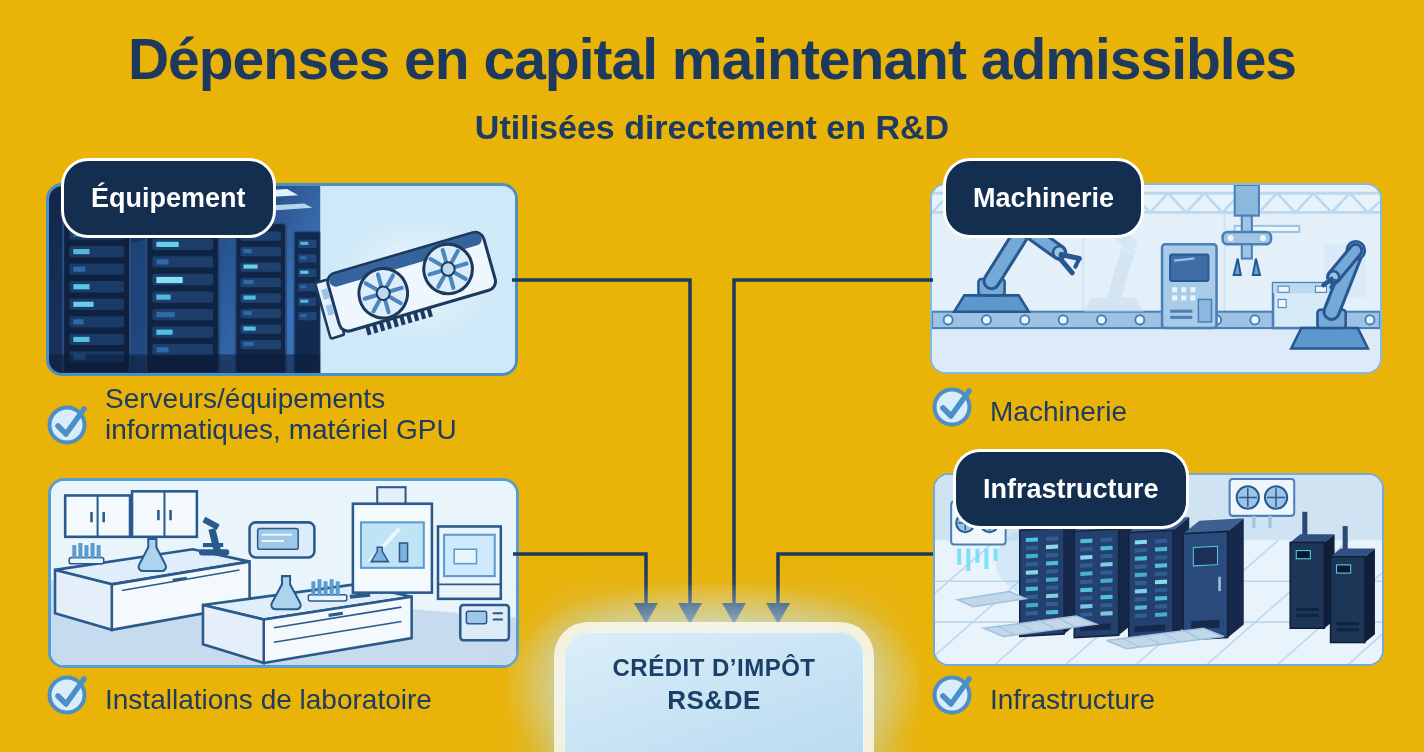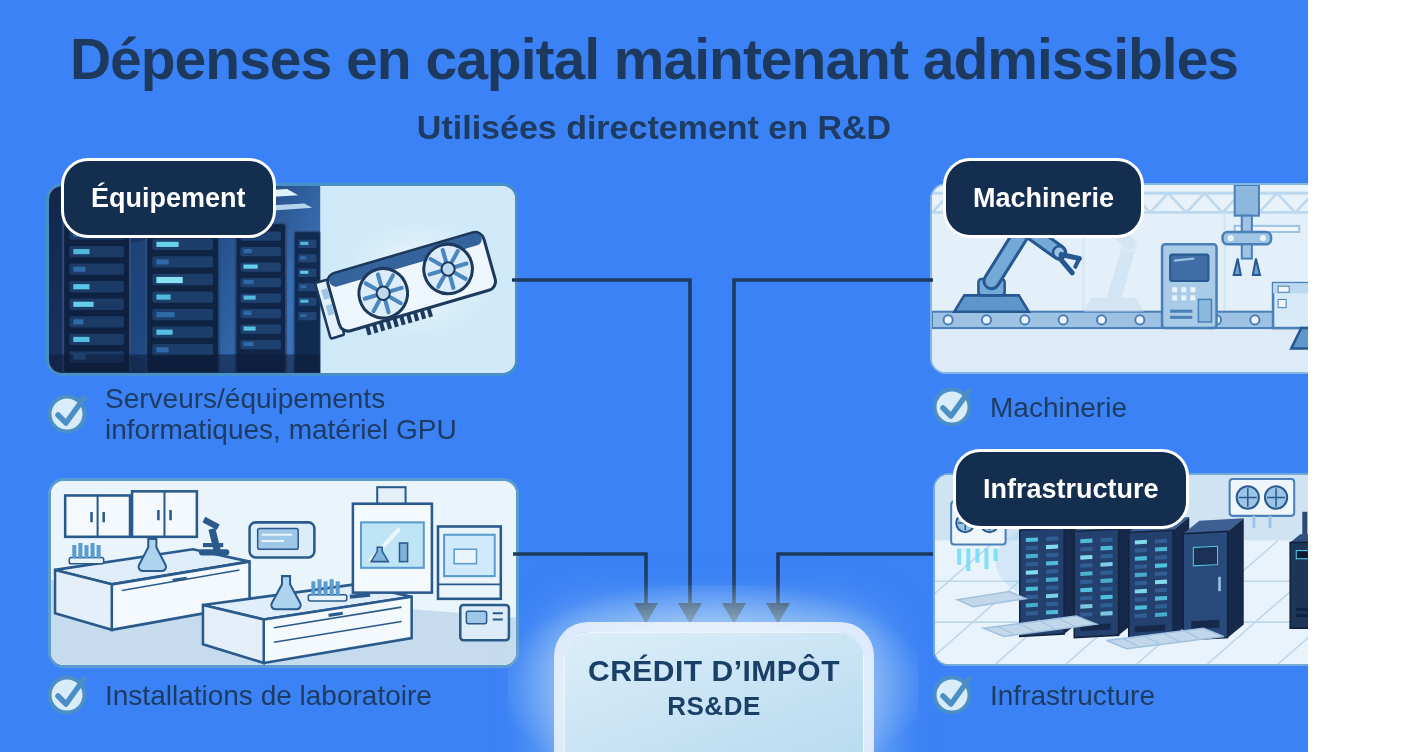--- a/index.html
+++ b/index.html
@@ -1,18 +1,18 @@
 <!DOCTYPE html>
 <html><head>
 <meta charset="utf-8">
 <style>
   html, body { margin: 0; padding: 0; background: #ffffff; }
   .canvas {
-    position: relative; width: 1308px; height: 752px; overflow: hidden;
-    background: #3b82f6; font-family: "Liberation Sans", sans-serif;
+    position: relative; width: 1424px; height: 752px; overflow: hidden;
+    background: #eab308; font-family: "Liberation Sans", sans-serif;
   }
   .title {
     position: absolute; left: 0; top: 26px; width: 100%; text-align: center;
     font-size: 57px; font-weight: 700; letter-spacing: -1px; color: #1d3a5e;
   }
   .subtitle {
     position: absolute; left: 0; top: 108px; width: 100%; text-align: center;
     font-size: 34px; font-weight: 700; color: #1e3c61;
   }
   .panel { position: absolute; border-radius: 16px; overflow: hidden; background: #e8f3fb; }
@@ -23,41 +23,41 @@
   #panel-infrastructure{ left: 933px; top: 473px; width: 447px; height: 189px; border: 2px solid #74aad8; }
   .pill {
     position: absolute; height: 44px; line-height: 44px; padding: 15px 27px;
     background: #132e4e; color: #ffffff; font-size: 27px; font-weight: 700;
     border-radius: 24px; box-shadow: 0 0 0 3px #ffffff; z-index: 5; white-space: nowrap;
   }
   #pill-equipement    { left: 64px;  top: 161px; }
   #pill-machinerie    { left: 946px; top: 161px; }
   #pill-installations { left: 64px;  top: 455px; }
   #pill-infrastructure{ left: 956px; top: 452px; }
-  .caption { position: absolute; display: flex; gap: 15px; align-items: center; color: #1e3c61; }
+  .caption { position: absolute; display: flex; gap: 15px; align-items: flex-end; color: #1e3c61; }
   .caption .txt { font-size: 28px; line-height: 31px; font-weight: 400; padding-top: 4px; }
   #caption-equipement    { left: 46px;  top: 379px; }
   #caption-equipement .txt { max-width: 400px; }
   #caption-machinerie    { left: 931px; top: 383px; }
   #caption-installations { left: 46px;  top: 671px; }
   #caption-infrastructure{ left: 931px; top: 671px; }
   .check-icon { width: 44px; height: 44px; flex: 0 0 44px; }
   .connectors { position: absolute; left: 0; top: 0; width: 1424px; height: 752px; pointer-events: none; }
   .center-glow {
     position: absolute; left: 508px; top: 585px; width: 410px; height: 167px;
     background: radial-gradient(ellipse at 50% 60%, rgba(190,222,243,0.75) 0%, rgba(222,240,250,0.45) 45%, rgba(255,255,255,0) 75%);
   }
   .center-box {
     position: absolute; left: 564px; top: 632px; width: 298px; height: 170px;
     border-radius: 24px; text-align: center;
     background: linear-gradient(160deg, #dceef9 0%, #c4e1f3 55%, #b4d7ee 100%);
     border: 1px solid rgba(255,255,255,0.7);
     box-shadow: 0 0 0 10px rgba(255,255,255,0.75), 0 0 45px 22px rgba(176,216,240,0.5);
   }
-  .center-box .l1 { margin-top: 21px; font-size: 30px; font-weight: 700; color: #1a4068; letter-spacing: 0.5px; }
+  .center-box .l1 { margin-top: 21px; font-size: 24px; font-weight: 700; color: #1a4068; letter-spacing: 0.5px; }
   .center-box .l2 { margin-top: 3px;  font-size: 26px; font-weight: 700; color: #1a4068; letter-spacing: 0.5px; }
 </style>
 </head>
 <body>
 
 <div class="canvas">
 
   <div class="title">Dépenses en capital maintenant admissibles</div>
   <div class="subtitle">Utilisées directement en R&amp;D</div>
 

